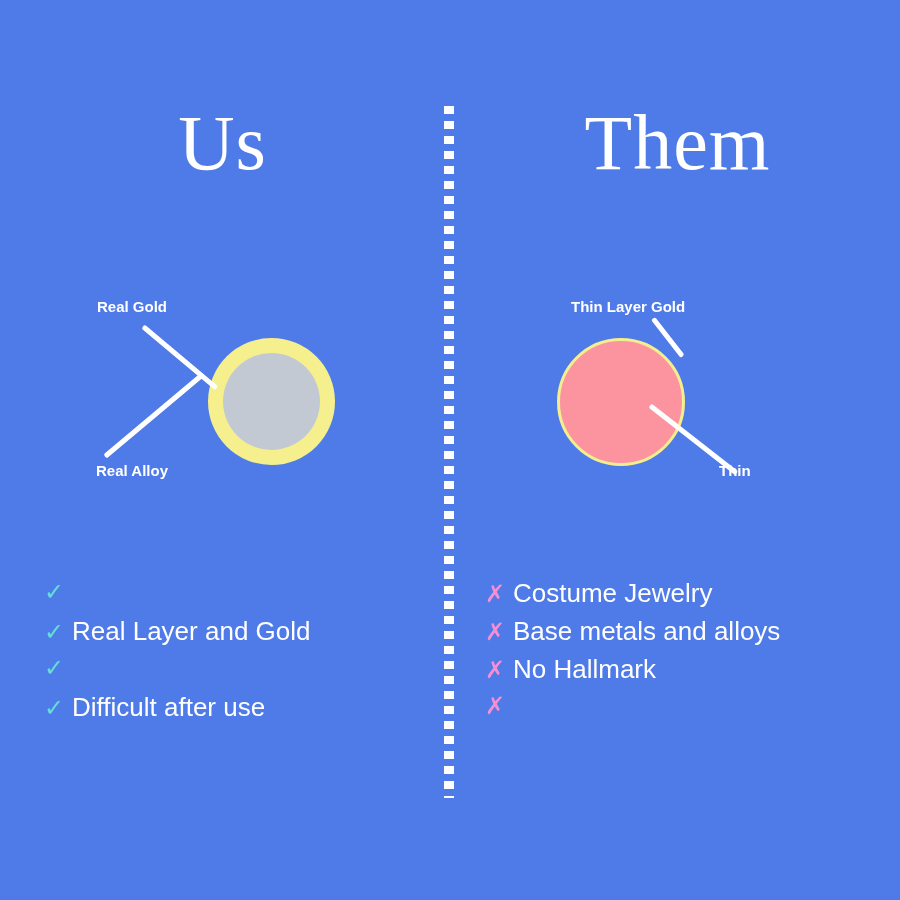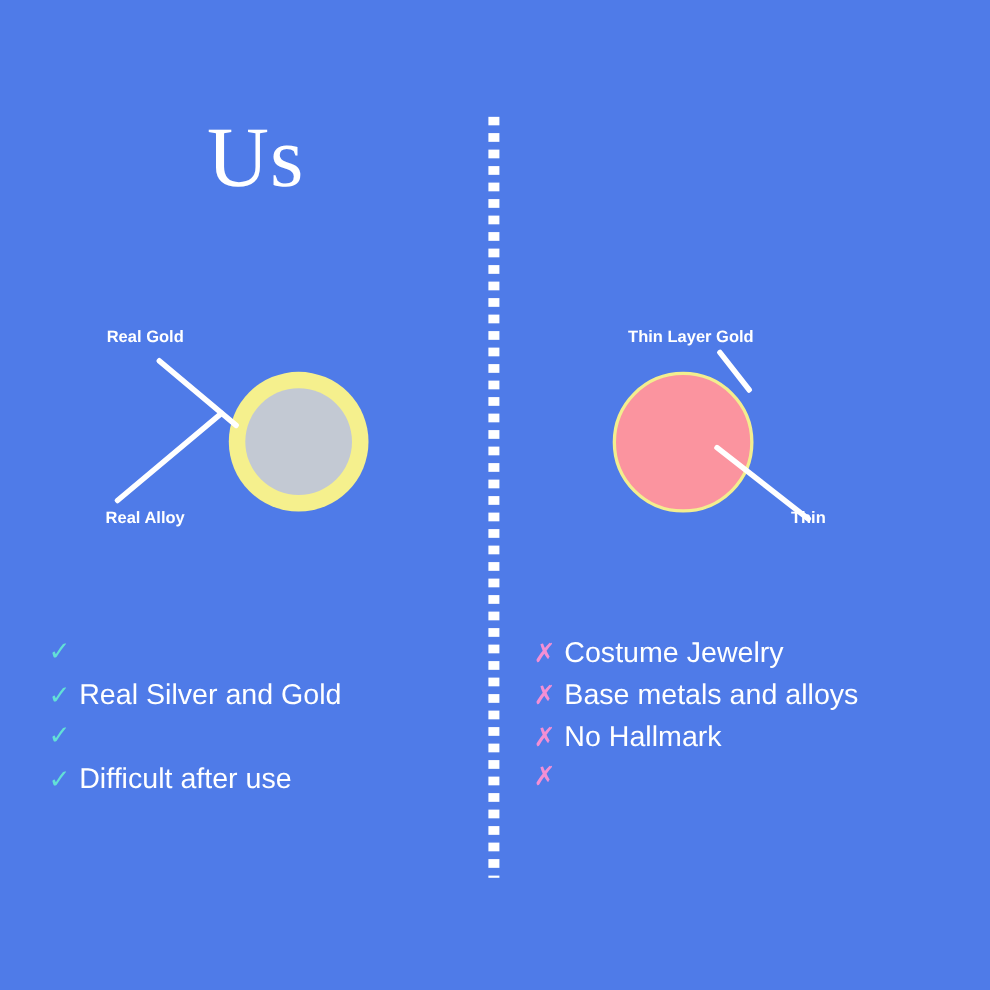--- a/index.html
+++ b/index.html
@@ -40,21 +40,21 @@
   .heading {
     position: absolute;
     font-family: "Liberation Serif", serif;
     font-weight: 400;
     font-size: 78px;
     color: #ffffff;
     letter-spacing: 1px;
     line-height: 1;
     white-space: nowrap;
   }
-  #heading-us   { left: 10px;   top: 104px; width: 445px; text-align: center; }
+  #heading-us   { left: 0px;   top: 104px; width: 445px; text-align: center; }
   #heading-them { left: 455px; top: 104px; width: 445px; text-align: center; }
 
   
   .diagram {
     position: absolute;
     top: 270px;
     height: 240px;
   }
   #diagram-us   { left: 0px;   width: 445px; }
   #diagram-them { left: 455px; width: 445px; }
@@ -173,31 +173,32 @@
 
   <div id="label-real-gold" class="diagram-label">Real Gold</div>
   <div id="label-real-silver" class="diagram-label">Real Alloy</div>
 
   <ul id="list-us" class="feature-list">
     <li class="feature-item">
       <span class="feature-mark mark-check">✓</span>
     </li>
     <li class="feature-item">
       <span class="feature-mark mark-check">✓</span>
-      <span class="feature-text">Real Silver and Gold</span>
+      <span class="feature-text">Real Layer and Gold</span>
     </li>
     <li class="feature-item">
       <span class="feature-mark mark-check">✓</span>
     </li>
     <li class="feature-item">
       <span class="feature-mark mark-check">✓</span>
       <span class="feature-text">Difficult after use</span>
     </li>
   </ul>
 
+  <div id="heading-them" class="heading">Them</div>
 
   <div id="diagram-them" class="diagram">
     <div class="circle-alloy"></div>
     <div id="leader-thin-gold" class="leader"></div>
     <div id="leader-alloy" class="leader"></div>
   </div>
 
   <div id="label-thin-gold" class="diagram-label">Thin Layer Gold</div>
   <div id="label-alloy" class="diagram-label">Thin</div>
 

